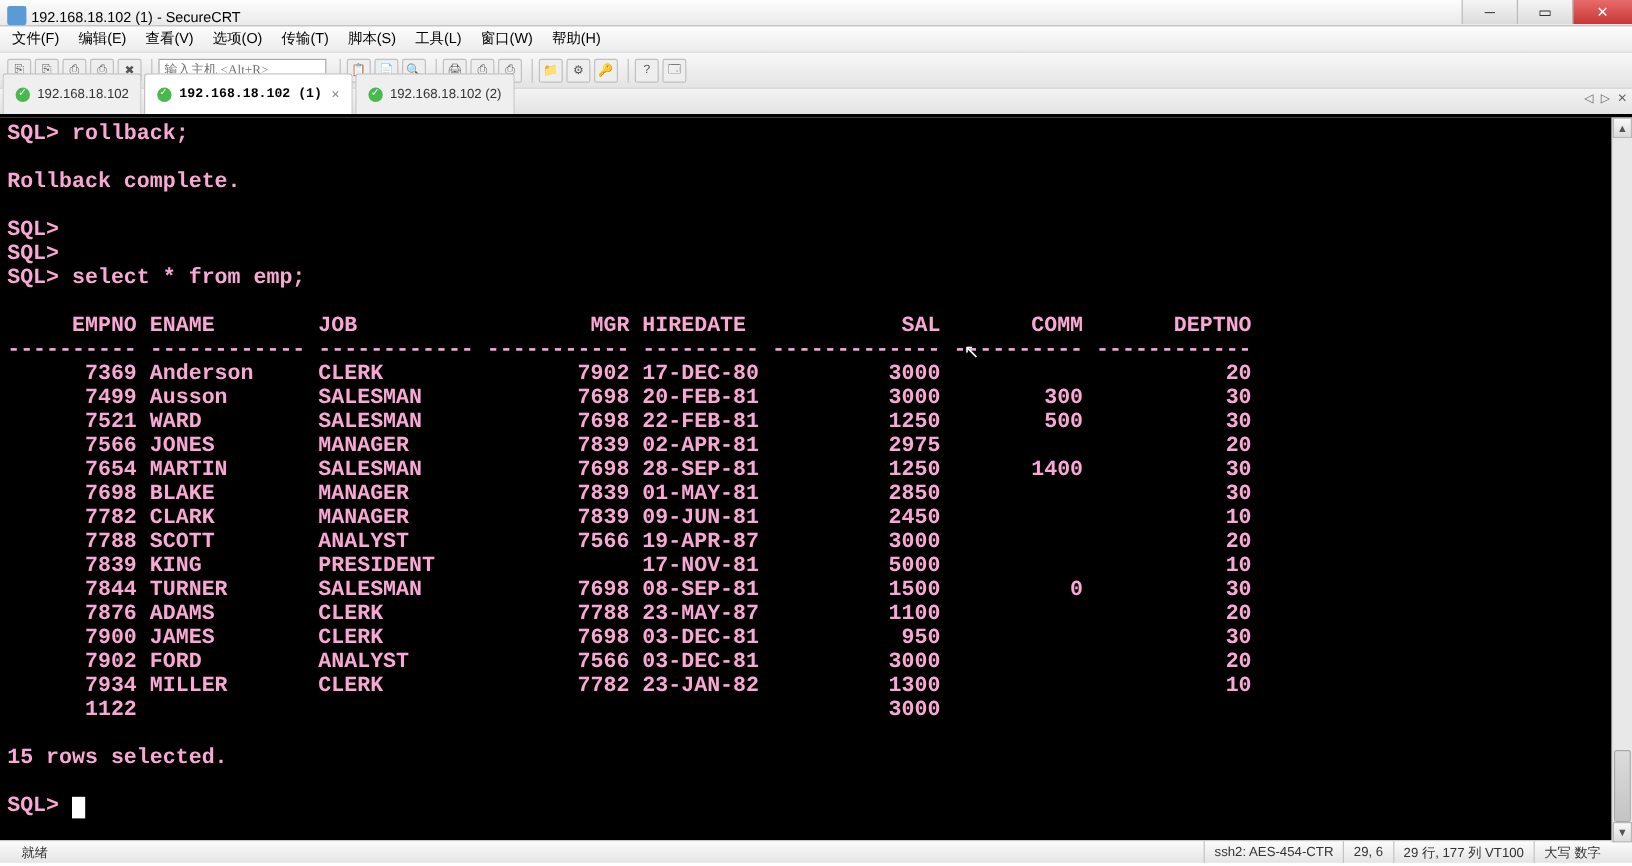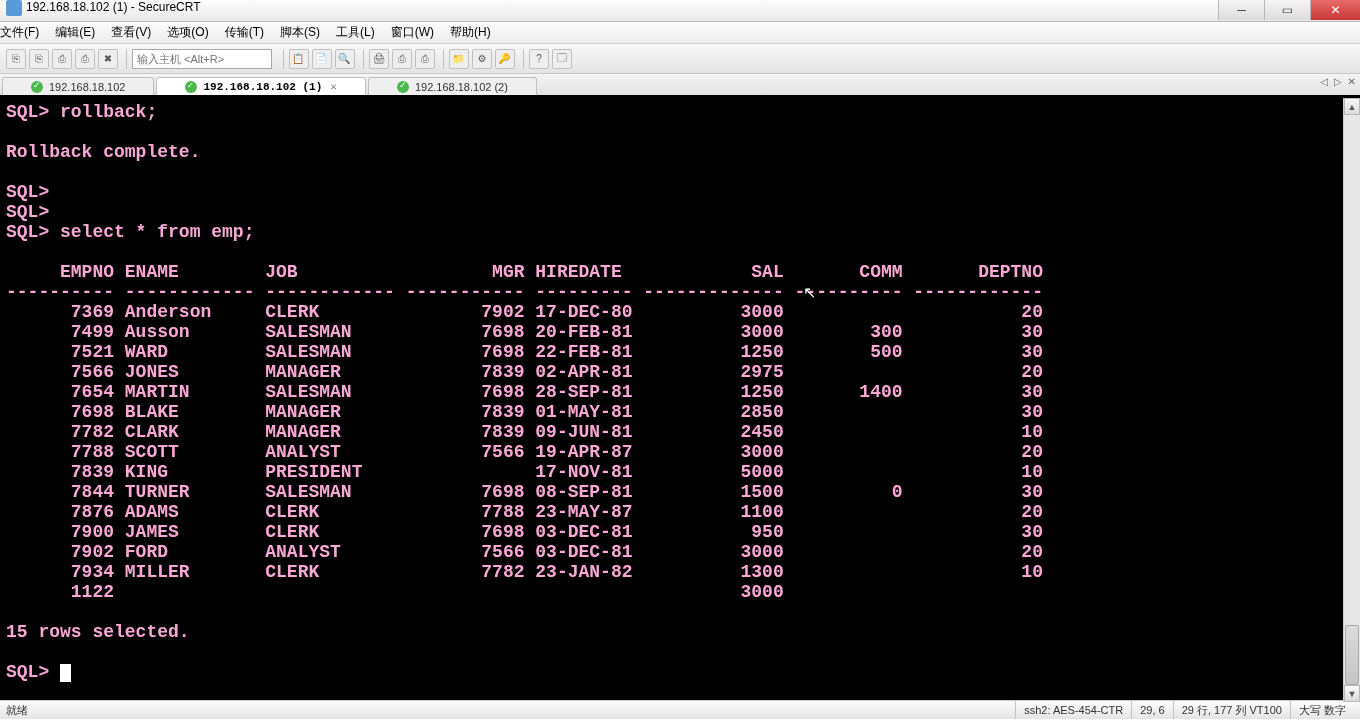--- a/index.html
+++ b/index.html
@@ -1,42 +1,42 @@
 <!DOCTYPE html>
 <html><head>
 <meta charset="utf-8">
 <style>
 * { margin: 0; padding: 0; box-sizing: border-box; }
 html, body { width: 1360px; height: 722px; overflow: hidden; font-family: "Microsoft YaHei", "Segoe UI", Tahoma, sans-serif; font-size: 12px; background: #fff; }
-.titlebar { height: 22px; background: linear-gradient(#fdfdfd,#e9e9e9); display:flex; align-items:flex-start; border-bottom:1px solid #b8b8b8; position:relative; }
+.titlebar { height: 22px; background: linear-gradient(#fdfdfd,#e9e9e9); display:flex; align-items:flex-end; border-bottom:1px solid #b8b8b8; position:relative; }
 .titlebar .icon { width:16px; height:16px; margin:0 4px 0 6px; background:#5a9bd5; border-radius:2px; }
 .titlebar .title { font-size:12px; color:#000; }
 .winbtns { position:absolute; right:0; top:0; display:flex; }
 .winbtn { width:46px; height:20px; display:flex; align-items:center; justify-content:center; font-size:12px; color:#333; background:linear-gradient(#f5f5f5,#dcdcdc); border-left:1px solid #b8b8b8; }
 .winbtn.close { background:linear-gradient(#e76b6b,#c83737); color:#fff; width:50px; }
-.menubar { height:22px; background:linear-gradient(#fcfcfc,#ececec); display:flex; align-items:center; border-bottom:1px solid #d0d0d0; }
+.menubar { height:22px; background:linear-gradient(#fcfcfc,#ececec); display:flex; align-items:center; padding-left:10px; border-bottom:1px solid #d0d0d0; }
 .menubar span { margin-right:16px; color:#000; font-size:12px; }
 .toolbar { height:30px; background:linear-gradient(#f8f8f8,#e4e4e4); display:flex; align-items:center; border-bottom:1px solid #c8c8c8; padding-left:6px; }
 .tbtn { width:20px; height:20px; margin-right:3px; background:#eee; border:1px solid #c0c0c0; border-radius:2px; display:flex; align-items:center; justify-content:center; font-size:10px; color:#555; }
 .tsep { width:1px; height:20px; background:#c0c0c0; margin:0 5px; }
-.hostbox { width:140px; height:20px; background:#fff; border:1px solid #aaa; font-size:11px; color:#888; padding:2px 4px; margin-right:6px; }
+.hostbox { width:140px; height:20px; background:#fff; border:1px solid #aaa; font-size:11px; color:#888; padding:2px 4px; margin-right:6px;font-family:Liberation Serif, serif; }
 .tabbar { height:24px; background:linear-gradient(#f4f4f4,#e2e2e2); display:flex; align-items:flex-end; padding-left:2px; border-bottom:3px solid #000; position:relative; }
-.tab { height:18px; padding:0 28px; display:flex; align-items:center; background:#efefef; border:1px solid #c0c0c0; border-bottom:none; margin-right:2px; font-size:11px; color:#333; border-radius:3px 3px 0 0; }
+.tab { height:34px; padding:0 10px; display:flex; align-items:center; background:#efefef; border:1px solid #c0c0c0; border-bottom:none; margin-right:2px; font-size:11px; color:#333; border-radius:3px 3px 0 0; }
 .tab.active { background:#fff; font-weight:bold; color:#000;font-family:Liberation Mono, monospace; }
 .tab .chk { width:12px; height:12px; margin-right:6px; background:#49b84d; border-radius:6px; position:relative; }
 .tab .chk::after { content:"✓"; color:#fff; font-size:9px; position:absolute; left:2px; top:-1px; }
 .tab .x { margin-left:8px; color:#888; font-weight:normal; font-size:11px; }
 .tabnav { position:absolute; right:4px; top:2px; display:flex; gap:6px; color:#666; font-size:10px; }
 .terminal { background:#000; color:#f9a8d4; font-family:"Consolas","Courier New",monospace; font-size:18px; line-height:20px; padding:4px 6px; height:602px; overflow:hidden; position:relative; white-space:pre; font-weight:bold; letter-spacing:0px; }
 .cursor { display:inline-block; width:11px; height:18px; background:#fff; vertical-align:text-bottom; }
 .scrollbar { position:absolute; right:0; top:98px; width:17px; height:604px; background:#f0f0f0; border-left:1px solid #ccc; display:flex; flex-direction:column; }
 .scrollbar .arrow { height:17px; background:linear-gradient(#f8f8f8,#dcdcdc); border:1px solid #b8b8b8; display:flex; align-items:center; justify-content:center; font-size:9px; color:#555; }
 .scrollbar .track { flex:1; background:#e8e8e8; position:relative; }
 .scrollbar .thumb { position:absolute; left:1px; right:1px; bottom:0; height:60px; background:linear-gradient(#dcdcdc,#c4c4c4); border:1px solid #a8a8a8; border-radius:2px; }
-.statusbar { height:19px; background:linear-gradient(#fcfcfc,#e4e4e4); border-top:1px solid #c8c8c8; display:flex; align-items:center; font-size:11px; color:#333; padding:0 6px; }
+.statusbar { height:19px; background:linear-gradient(#fcfcfc,#e4e4e4); border-top:1px solid #c8c8c8; display:flex; align-items:center; font-size:11px; color:#333; padding:0 18px; }
 .statusbar .left { flex:0 0 auto; }
 .statusbar .spacer { flex:1; }
 .statusbar .seg { padding:0 8px; border-left:1px solid #c4c4c4; height:100%; display:flex; align-items:center; }
 .mouse-cursor { position:absolute; left:803px; top:283px; font-size:16px; color:#fff; pointer-events:none; z-index:10; }
 .tabnav span{cursor:default;}
 </style>
 </head>
 <body>
 
 <div class="titlebar">

